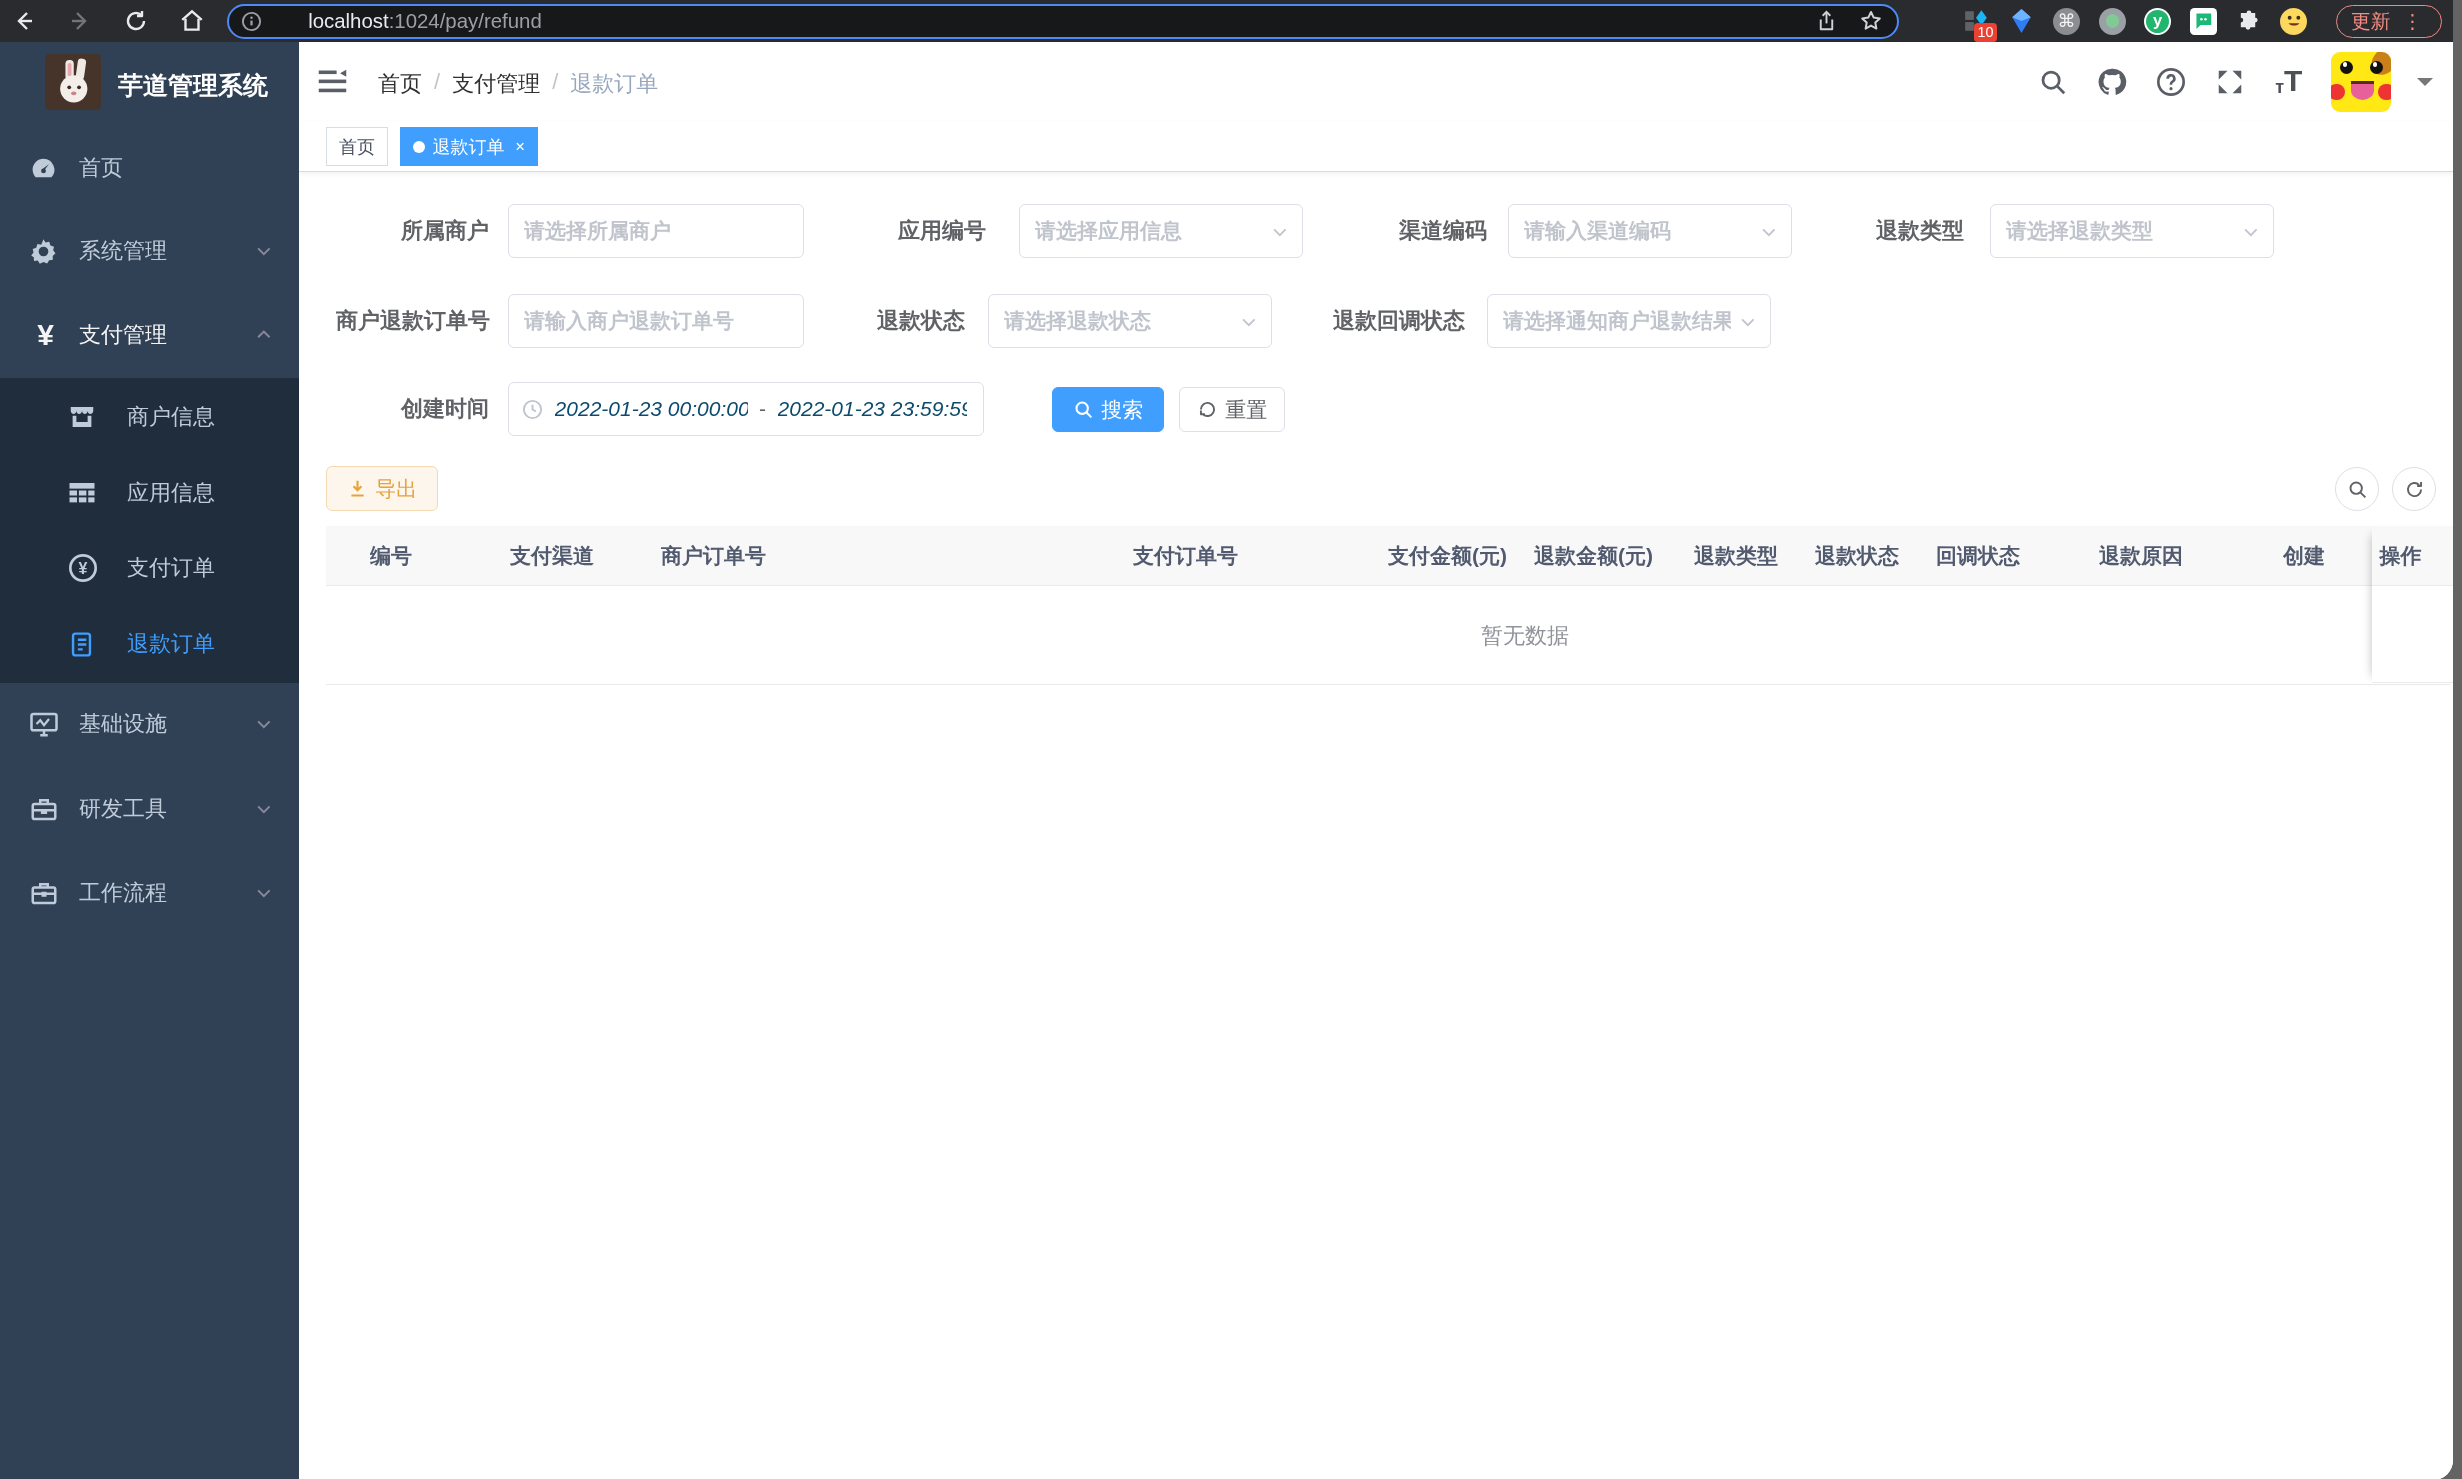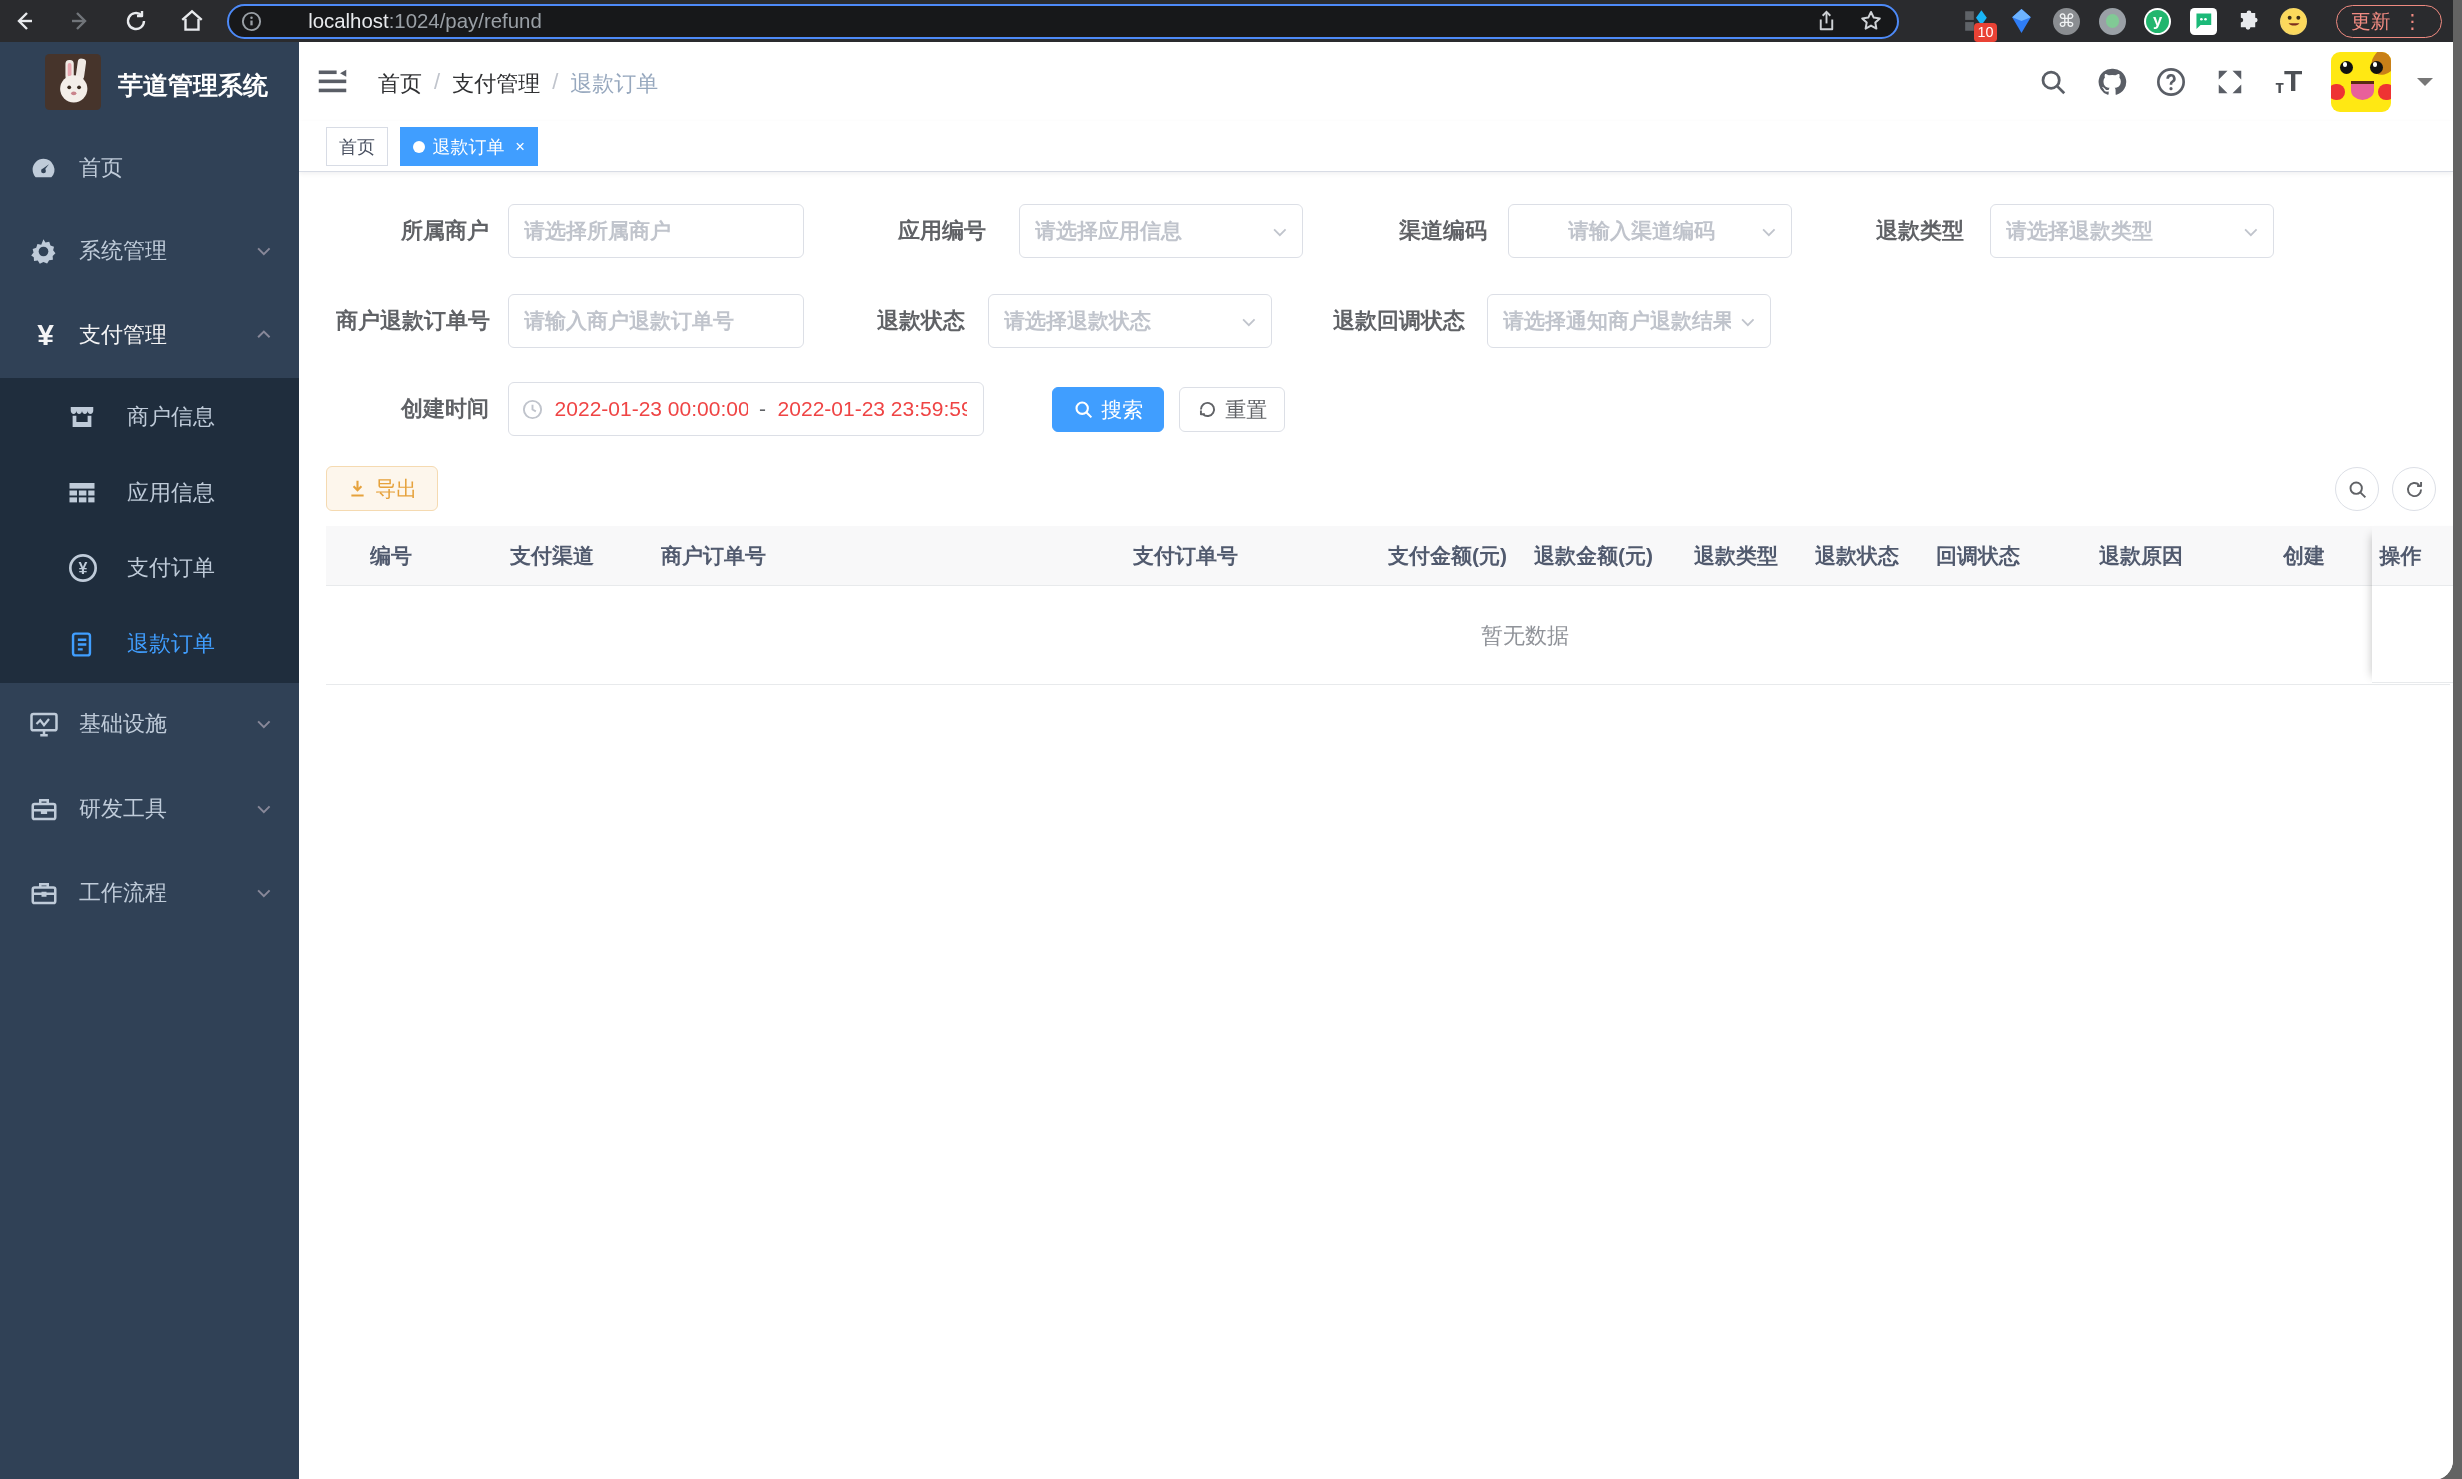--- a/index.html
+++ b/index.html
@@ -81,21 +81,21 @@
   .f-label { position:absolute; height:54px; line-height:54px; text-align:right;
     font-size:22px; color:#606266; font-weight:bold; white-space:nowrap; }
   .f-field { position:absolute; height:54px; border:1.5px solid #dcdfe6; border-radius:6px;
     background:#fff; display:flex; align-items:center; }
   .f-field input { border:none; outline:none; background:transparent; width:100%;
     font-size:21px; color:#606266; padding:0 15px; font-family:inherit;font-weight:bold; }
   .f-field input::placeholder { color:#c0c4cc; opacity:1; }
   .f-chev { position:absolute; right:12px; top:16.6px; }
   .drange { overflow:hidden; }
   .drange .clock { margin-left:12px; flex:none; }
-  .dr-text { font-size:21px; color:#ef4444; white-space:nowrap; overflow:hidden; }
+  .dr-text { font-size:21px; color:#0c4a6e; white-space:nowrap; overflow:hidden;font-style:italic; }
   .dr-start { width:193px; margin-left:10.6px; }
   .dr-sep { width:30px; text-align:center; color:#606266; font-size:21px; flex:none; }
   .dr-end { width:189px; }
   .btn { position:absolute; height:45px; border-radius:6px; font-size:21px;
     display:flex; align-items:center; justify-content:center; gap:7.6px; cursor:pointer; }
   .btn-primary { background:#409eff; color:#fff; border:1.5px solid #409eff; }
   .btn-plain { background:#fff; color:#606266; border:1.5px solid #dcdfe6; }
   .btn-warn { background:#fdf6ec; color:#e6a23c; border:1.5px solid #f5dab1; }
   .circ-btn { position:absolute; width:44px; height:44px; border-radius:50%;
     border:1.5px solid #dcdfe6; background:#fff; display:flex; align-items:center; justify-content:center;
@@ -456,21 +456,21 @@
       <div class="f-field" style="left:720px; top:162px; width:284px;">
         <input readonly="" placeholder="请选择应用信息" style="">
         <span class="f-chev">
             <svg width="19.7" height="19.7" viewBox="0 0 24 24" fill="none" stroke="#c0c4cc" stroke-width="2.2">
               <path d="M5 9l7 7 7-7"></path>
             </svg>
           </span>
       </div>
 
       <div class="f-label" style="left:998px; top:162px; width:190px;">渠道编码</div>
-      <div class="f-field" style="left:1209px; top:162px; width:284px;padding-left:44px;">
+      <div class="f-field" style="left:1209px; top:162px; width:284px;">
         <input readonly="" placeholder="请输入渠道编码" style="">
         <span class="f-chev">
             <svg width="19.7" height="19.7" viewBox="0 0 24 24" fill="none" stroke="#c0c4cc" stroke-width="2.2">
               <path d="M5 9l7 7 7-7"></path>
             </svg>
           </span>
       </div>
 
       <div class="f-label" style="left:1475px; top:162px; width:190px;">退款类型</div>
       <div class="f-field" style="left:1691px; top:162px; width:284px;">

